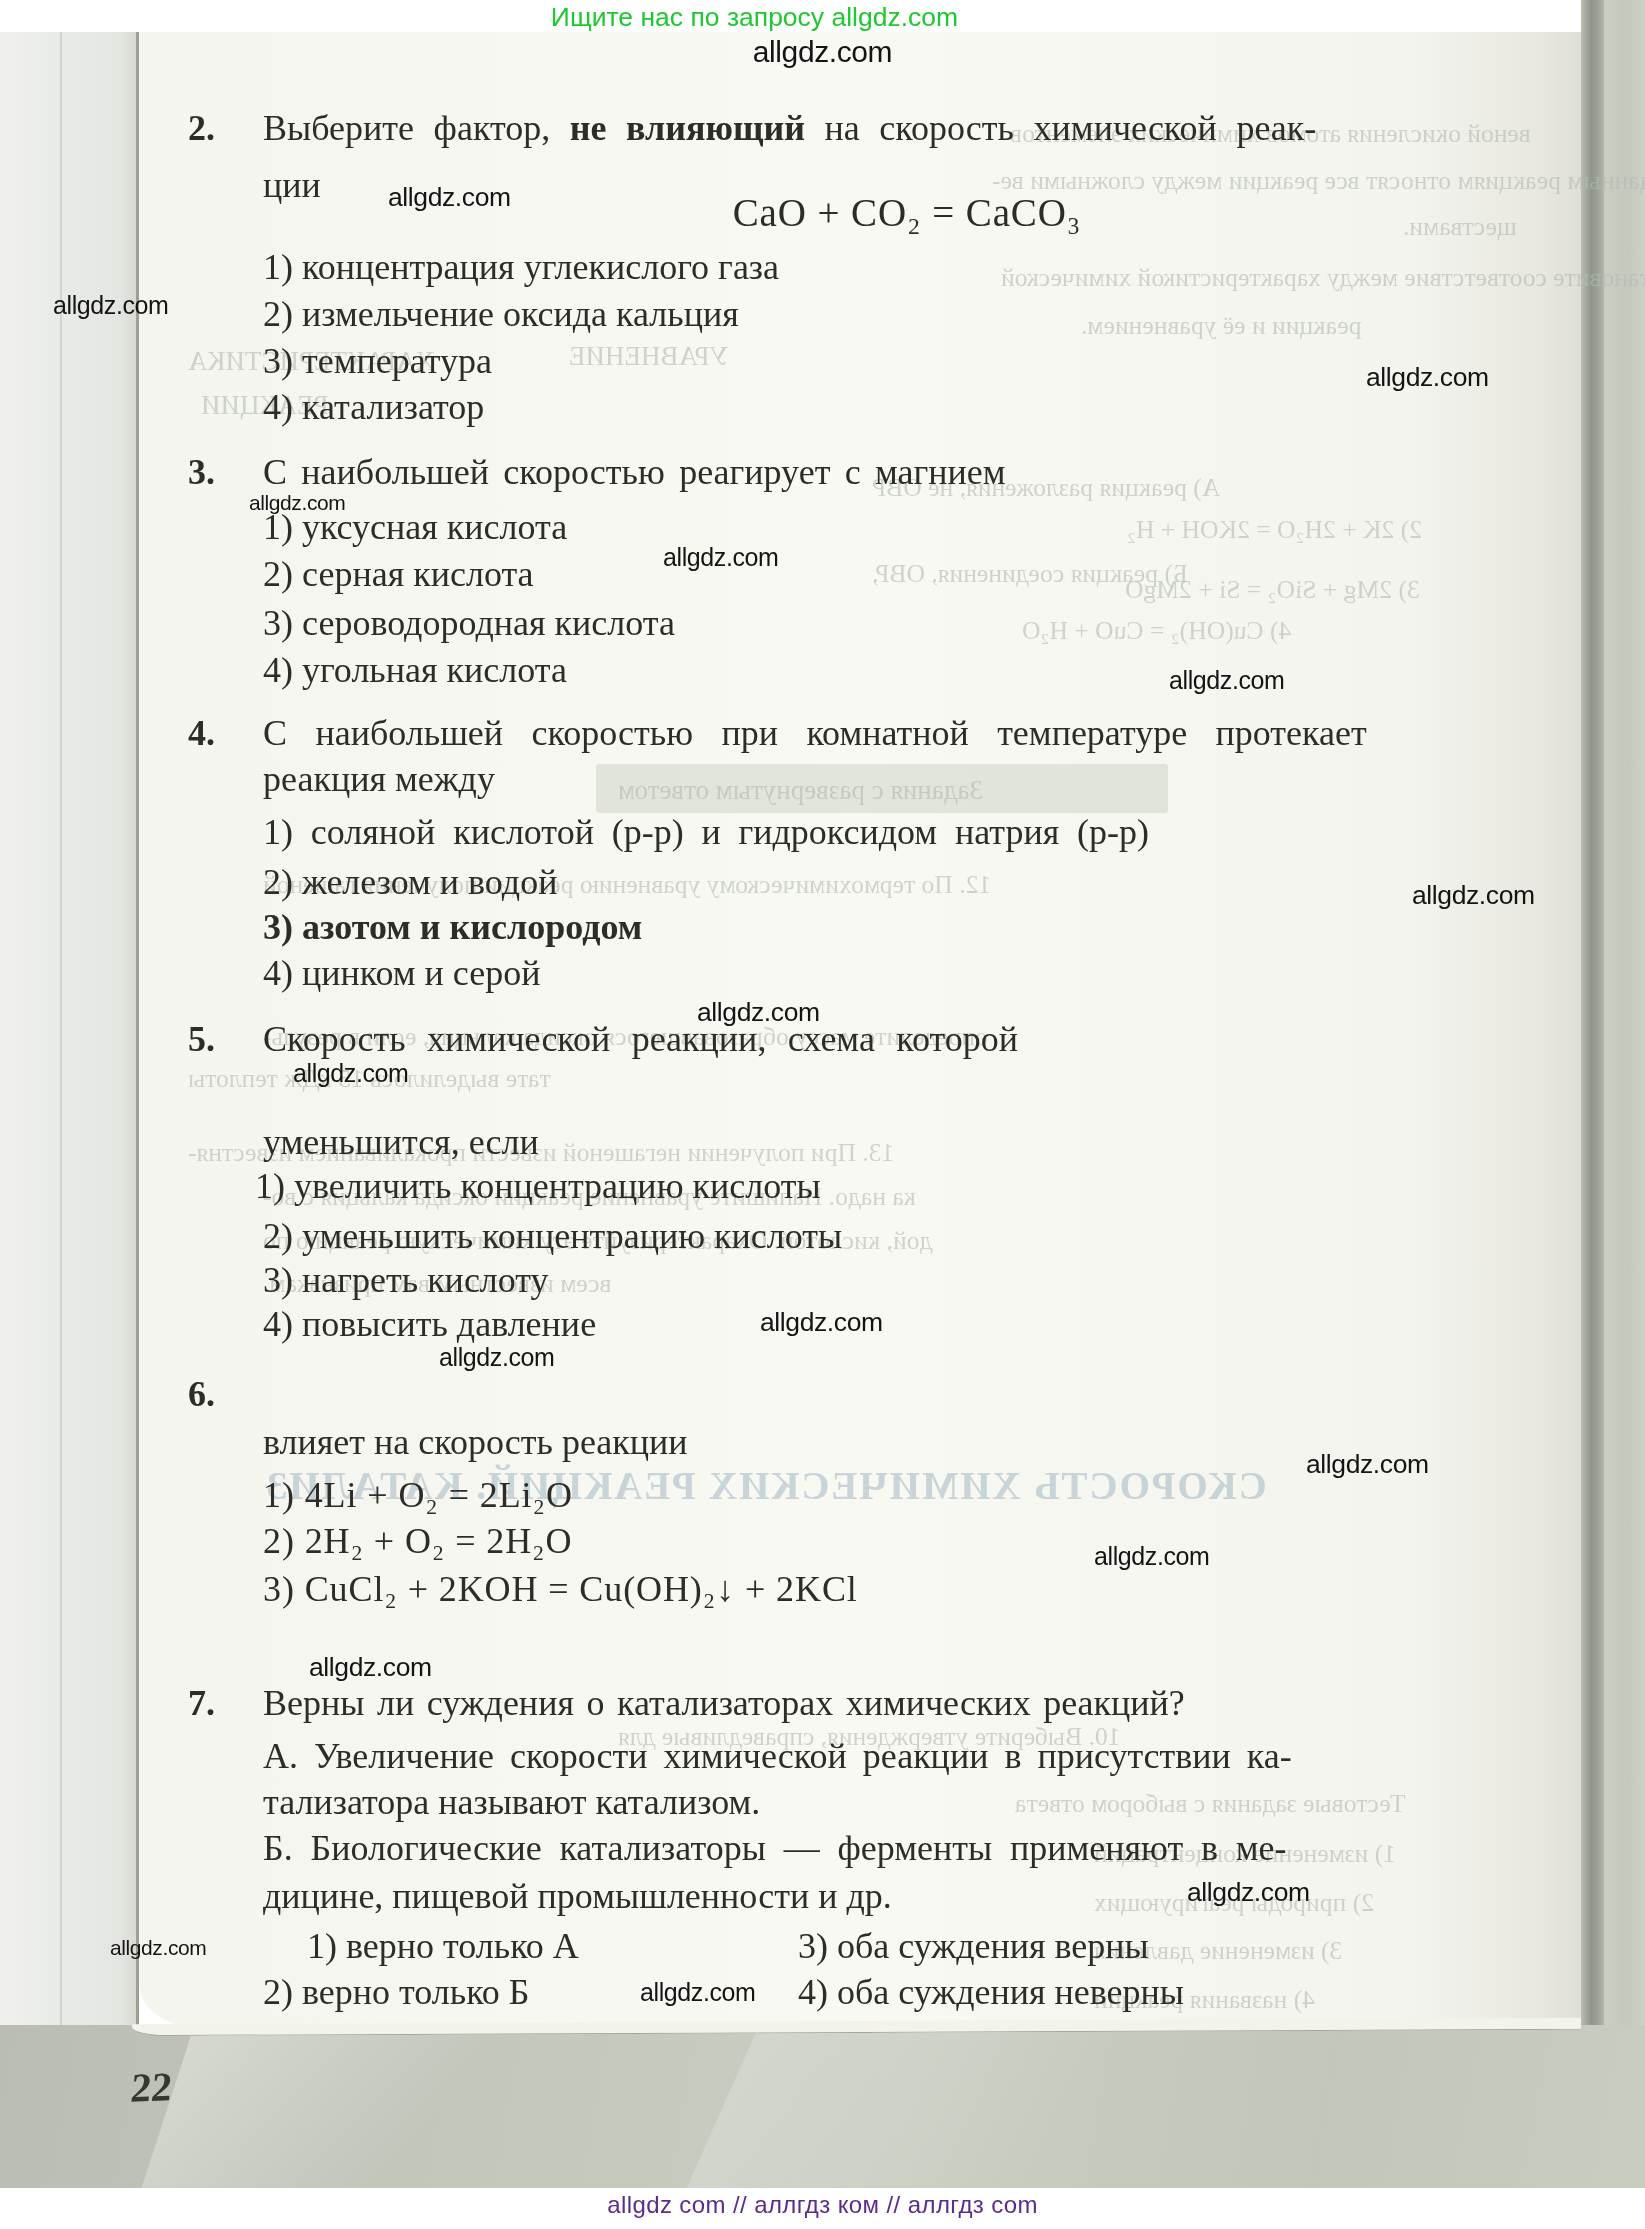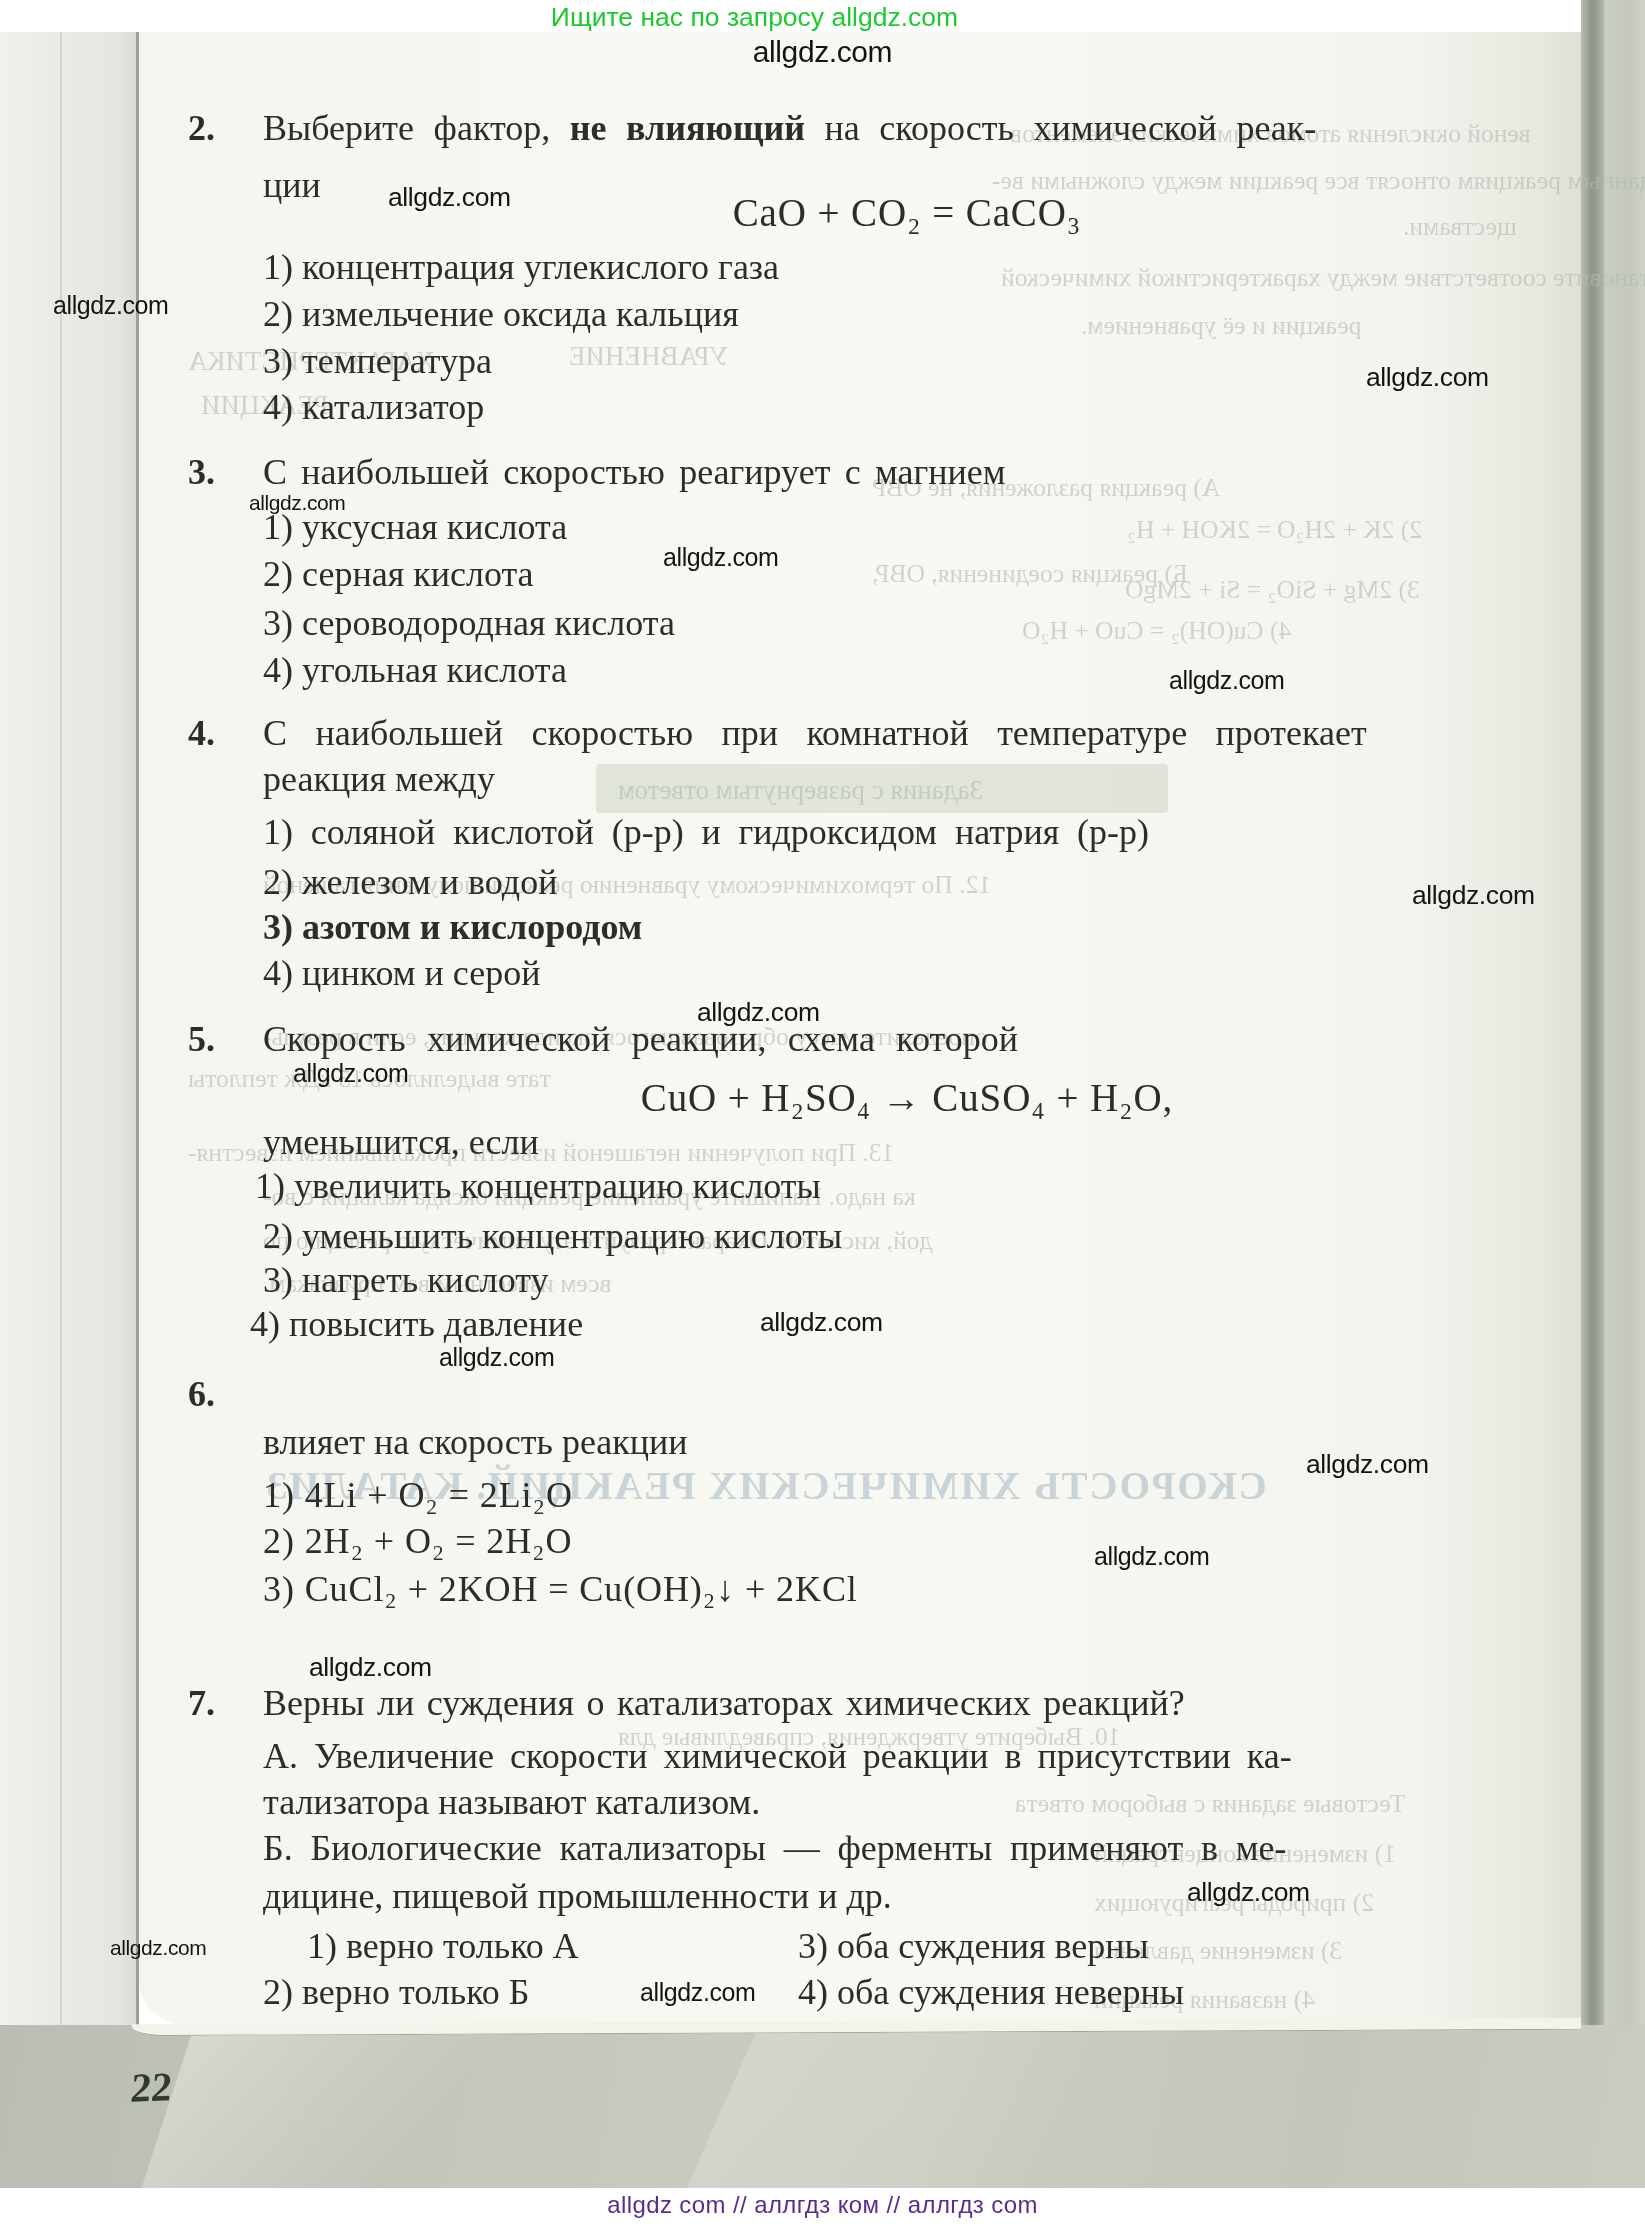--- a/index.html
+++ b/index.html
@@ -126,26 +126,25 @@
   <div class="tl num" style="left:188px;top:713px;">4.</div>
   <div class="tl" style="left:263px;top:713px;word-spacing:19.4px;">С наибольшей скоростью при комнатной температуре протекает</div>
   <div class="tl" style="left:263px;top:759px;">реакция между</div>
   <div class="tl" style="left:263px;top:812px;word-spacing:8.8px;">1) соляной кислотой (р-р) и гидроксидом натрия (р-р)</div>
   <div class="tl" style="left:263px;top:862px;">2) железом и водой</div>
   <div class="tl" style="left:263px;top:907px;font-weight:bold;">3) азотом и кислородом</div>
   <div class="tl" style="left:263px;top:953px;">4) цинком и серой</div>
 
   <div class="tl num" style="left:188px;top:1019px;">5.</div>
   <div class="tl" style="left:263px;top:1019px;word-spacing:12.4px;">Скорость химической реакции, схема которой</div>
-  <div class="tl formula center-col" style="top:1076px;">CuO + H₂SO₄ → CuSO₄ + H₂O,</div>
   <div class="tl" style="left:263px;top:1122px;">уменьшится, если</div>
   <div class="tl" style="left:255px;top:1166px;">1) увеличить концентрацию кислоты</div>
   <div class="tl" style="left:263px;top:1216px;">2) уменьшить концентрацию кислоты</div>
   <div class="tl" style="left:263px;top:1260px;">3) нагреть кислоту</div>
-  <div class="tl" style="left:250px;top:1304px;">4) повысить давление</div>
+  <div class="tl" style="left:263px;top:1304px;">4) повысить давление</div>
 
   <div class="tl num" style="left:188px;top:1374px;">6.</div>
   <div class="tl" style="left:263px;top:1422px;">влияет на скорость реакции</div>
   <div class="tl formula" style="left:263px;top:1475px;font-size:36px;">1) 4Li + O₂ = 2Li₂O</div>
   <div class="tl formula" style="left:263px;top:1521px;font-size:36px;">2) 2H₂ + O₂ = 2H₂O</div>
   <div class="tl formula" style="left:263px;top:1569px;font-size:36px;">3) CuCl₂ + 2KOH = Cu(OH)₂↓ + 2KCl</div>
 
   <div class="tl num" style="left:188px;top:1683px;">7.</div>
   <div class="tl" style="left:263px;top:1736px;word-spacing:7px;">А. Увеличение скорости химической реакции в присутствии ка-</div>
   <div class="tl" style="left:263px;top:1683px;word-spacing:3.5px;">Верны ли суждения о катализаторах химических реакций?</div>

